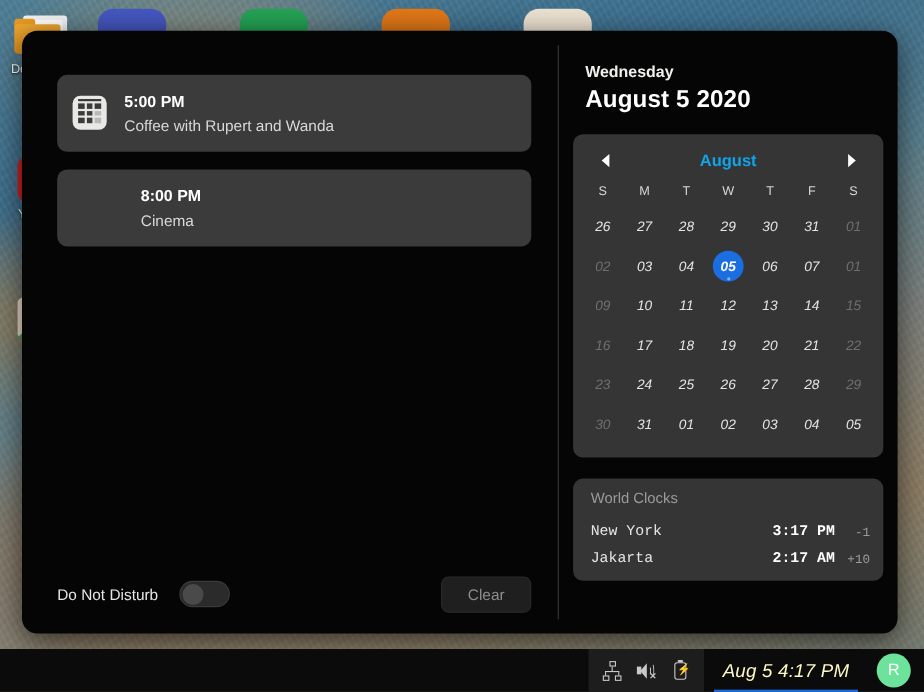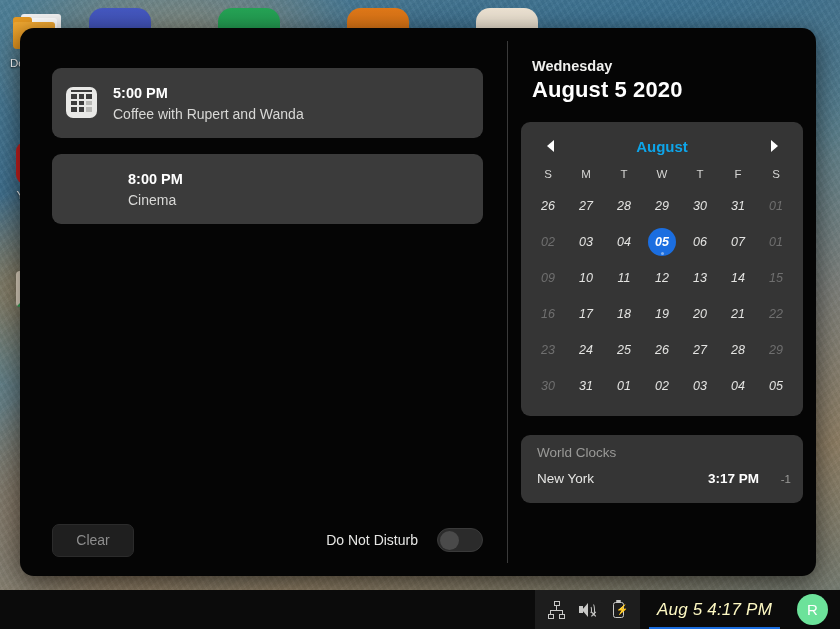--- a/index.html
+++ b/index.html
@@ -357,23 +357,24 @@
   }
 
   
   #wc-title {
     color: #9a9a98;
     font-size: 13.5px;
     padding: 1px 0 6px 8px;
   }
   .wc-row {
     display: flex;
-    align-items: center;
+    align-items: flex-end;
     height: 25px;
     padding: 0 4px 0 8px;
+    font-family: Liberation Mono, monospace;
   }
   .wc-city {
     flex: 1;
     color: #e6e6e4;
     font-size: 13.5px;
   }
   .wc-time {
     color: #ffffff;
     font-size: 13.5px;
     font-weight: bold;
@@ -587,27 +588,27 @@
       <div class="event-card no-icon">
         <div class="event-text">
           <div class="event-time">8:00 PM</div>
           <div class="event-title">Cinema</div>
         </div>
       </div>
 
     </div>
 
     <div id="left-bottom">
-      <div id="clear-button">Clear</div>
       <div id="dnd-group">
         <div id="dnd-label">Do Not Disturb</div>
         <div class="toggle">
           <div class="knob"></div>
         </div>
       </div>
+      <div id="clear-button">Clear</div>
     </div>
   </div>
 
   <div id="divider"></div>
 
   <div id="right-col">
 
     <div id="date-weekday">Wednesday</div>
     <div id="date-full">August 5 2020</div>
 
@@ -759,20 +760,25 @@
         </div>
     </div>
 
     <div class="section-card">
       <div id="wc-title">World Clocks</div>
       <div id="wc-rows">
           <div class="wc-row">
             <div class="wc-city">New York</div>
             <div class="wc-time">3:17 PM</div>
             <div class="wc-offset">-1</div>
+          </div>
+          <div class="wc-row">
+            <div class="wc-city">Jakarta</div>
+            <div class="wc-time">2:17 AM</div>
+            <div class="wc-offset">+10</div>
           </div>
         </div>
     </div>
 
   </div>
 </div>
 
 <div id="taskbar">
   <div id="tray-group">
     <div class="tray-icon">

